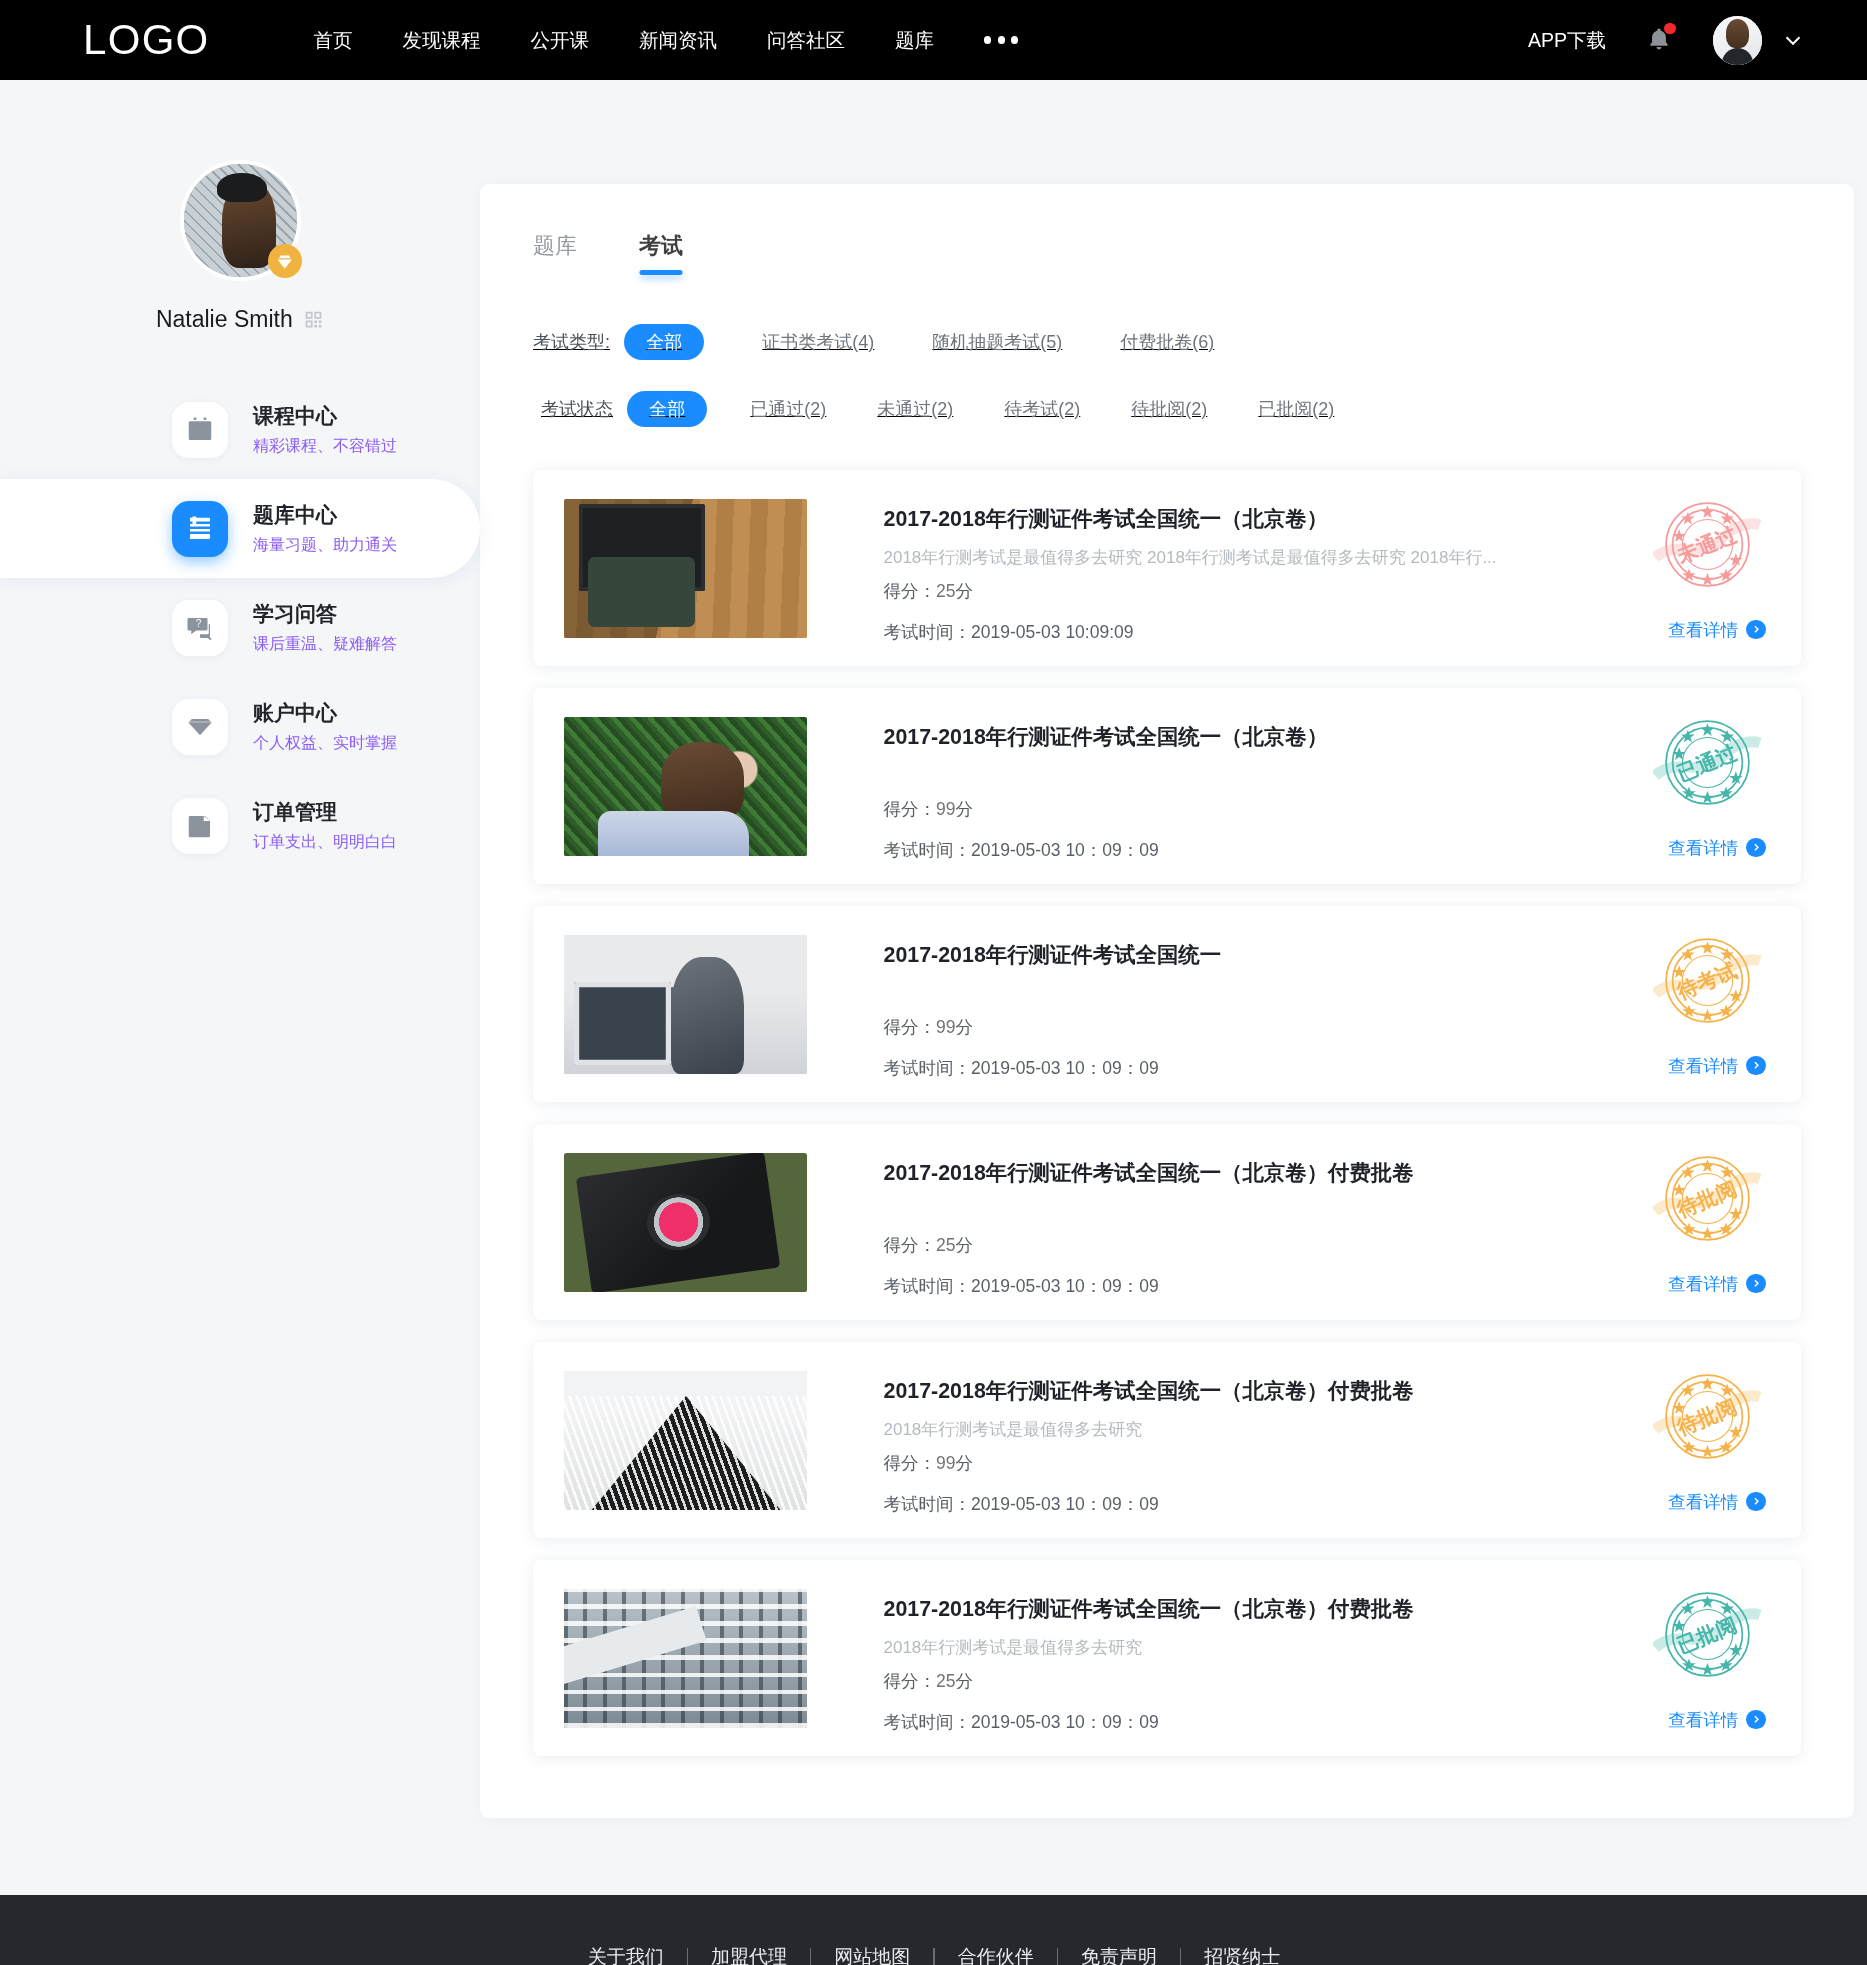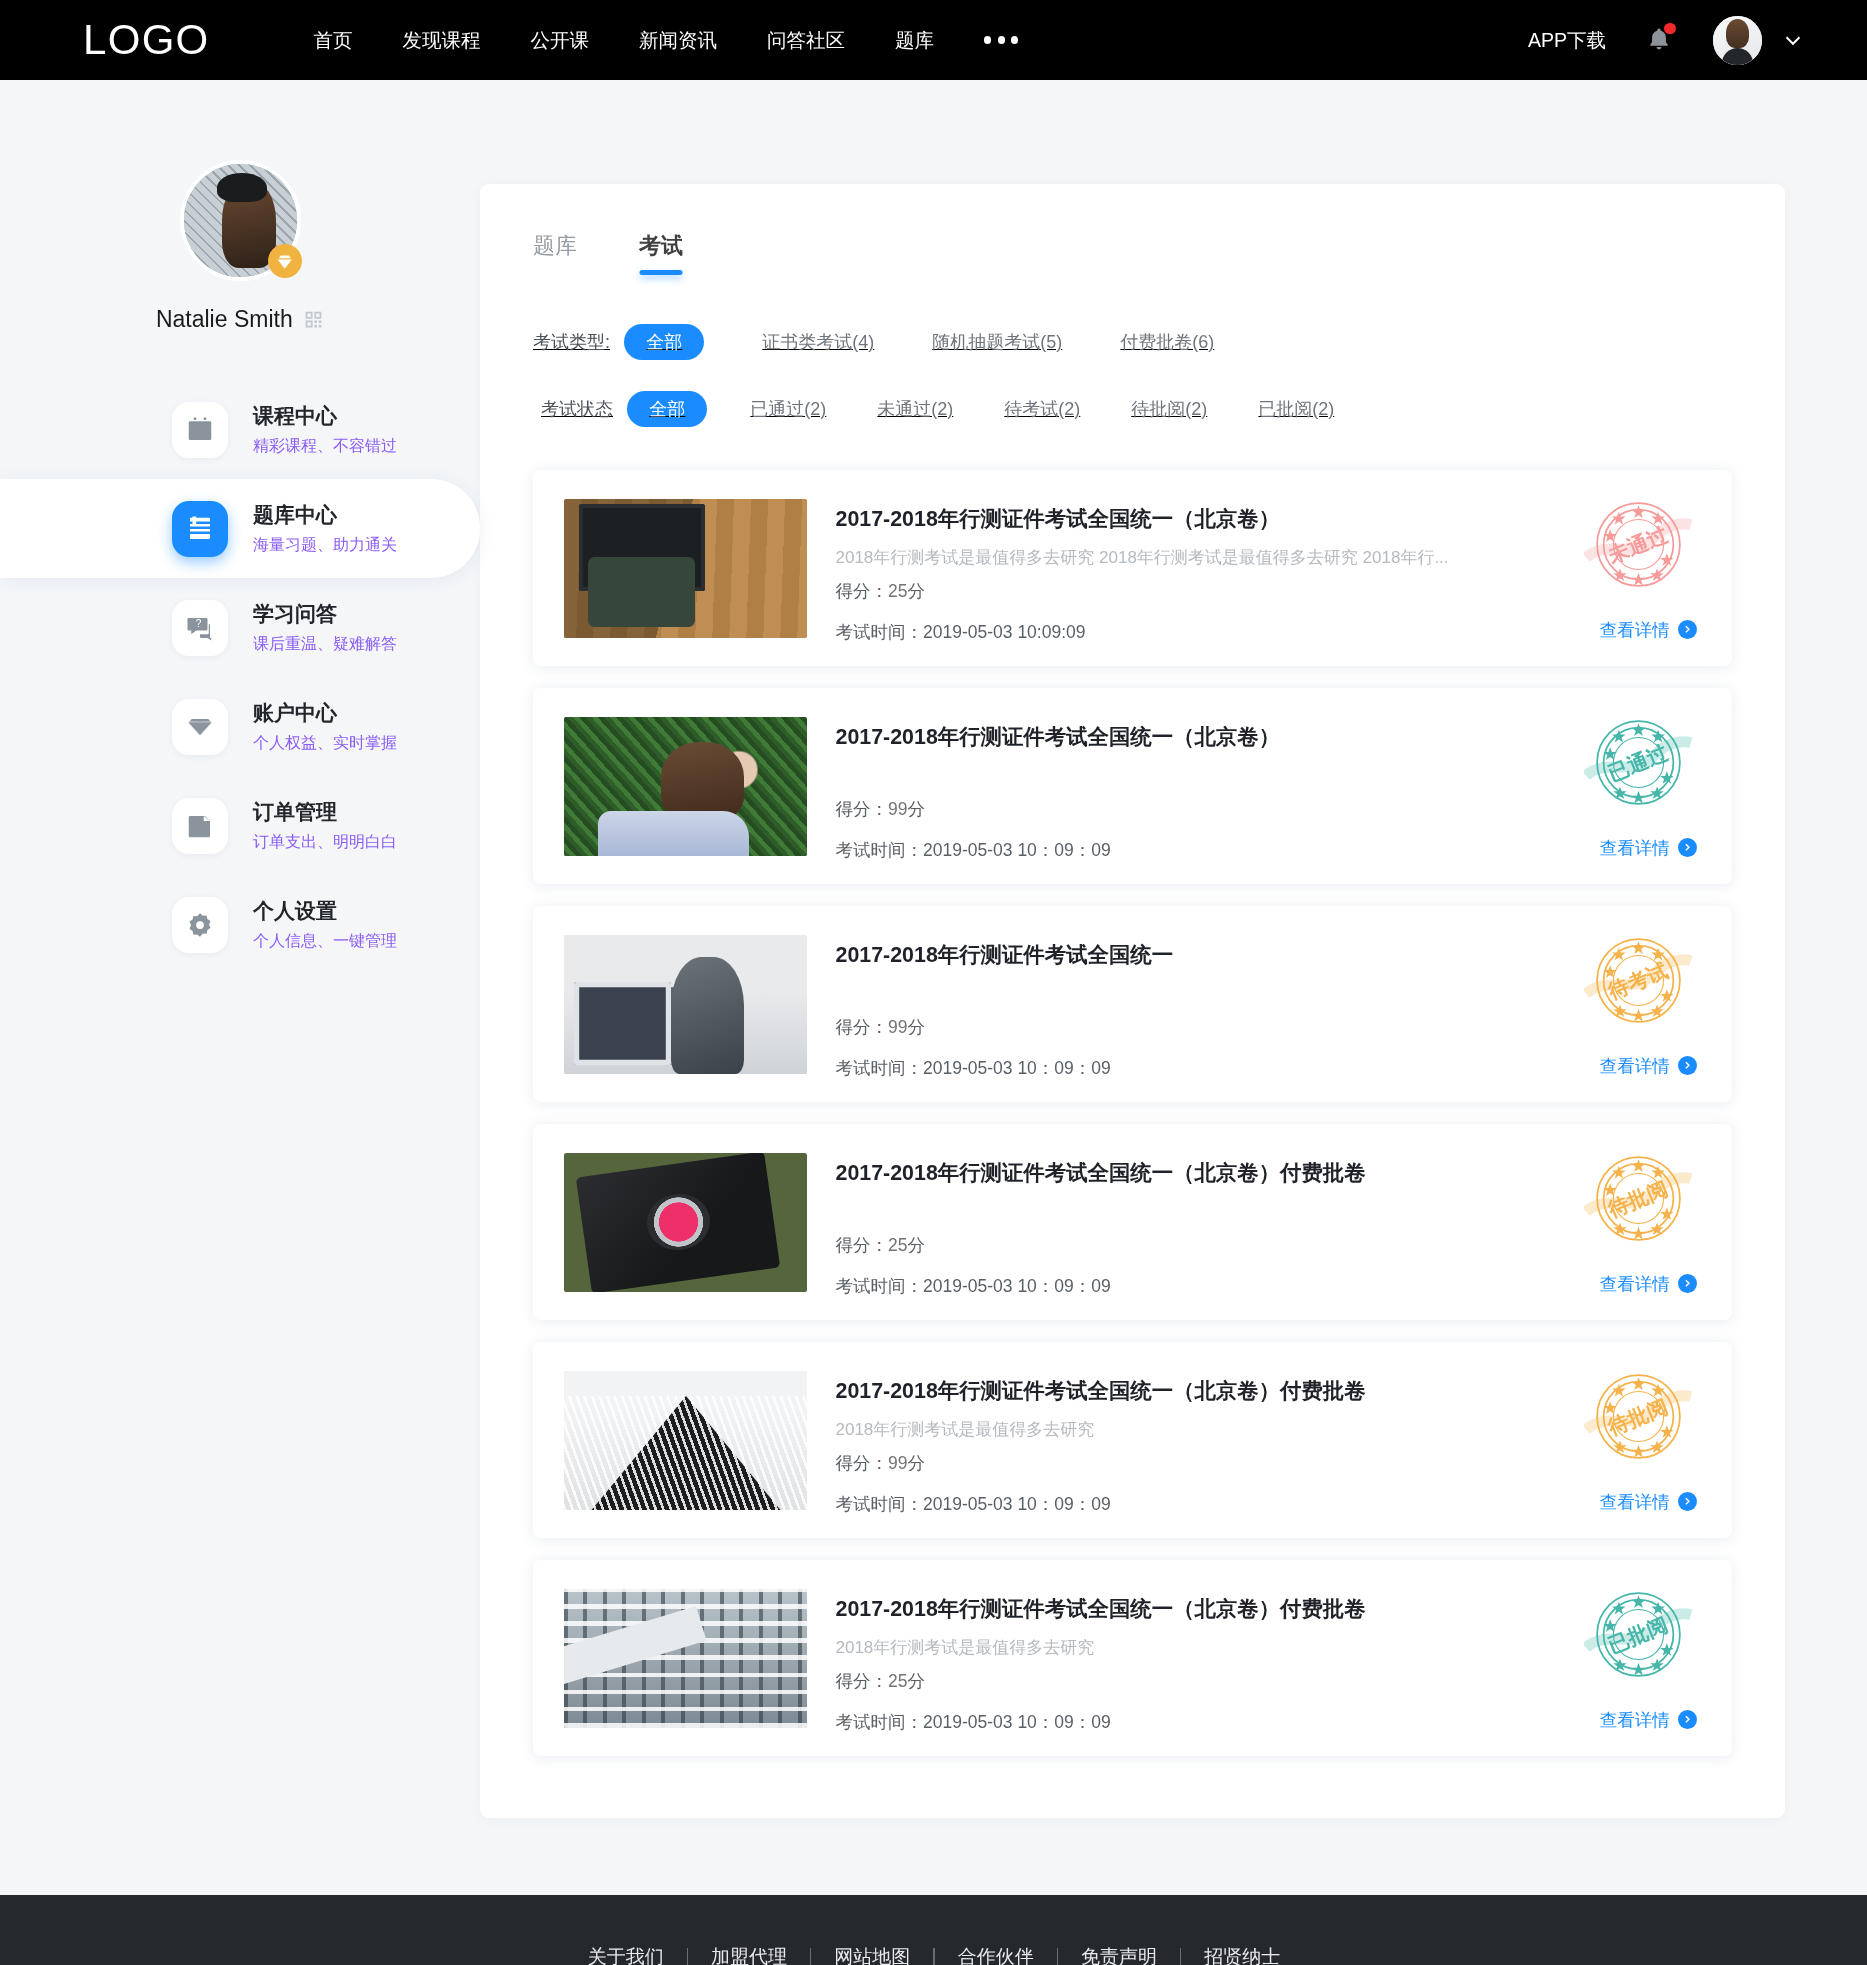--- a/index.html
+++ b/index.html
@@ -230,20 +230,21 @@
   .card {
     background: #fff;
     border-radius: 7.8px;
     box-shadow: 0 1.9px 14.3px rgba(45,75,125,.10);
     height: 196px;
     margin-bottom: 22px;
     display: flex;
     align-items: center;
     padding: 0 35px 0 31px;
     position: relative;
+    gap: 48px;
   }
   .card-thumb {
     width: 243px; height: 139px;
     border-radius: 2.6px;
     flex: 0 0 auto;
     overflow: hidden;
     background: #cfd4d8;
   }
   .card-body {
     flex: 1;
@@ -560,32 +561,20 @@
             <path d="M4 4h12l4 4v12a1 1 0 01-1 1H4a1 1 0 01-1-1V5a1 1 0 011-1zm3 8h10v1.8H7V12zm0 3.6h10v1.8H7v-1.8z"></path>
             <path d="M15 4v4h5" fill="#ffffff"></path>
           </svg>
         </div>
         <div class="menu-text">
           <div class="menu-title">订单管理</div>
           <div class="menu-sub">订单支出、明明白白</div>
         </div>
       </div>
 
-      <div class="menu-item">
-        <div class="menu-icon">
-          <svg width="30" height="30" viewBox="0 0 24 24" fill="#8b949d">
-            <path d="M12 2.6l2.3 1.9 3-.2.6 2.9 2.5 1.6-1.2 2.8 1.2 2.8-2.5 1.6-.6 2.9-3-.2L12 21.4l-2.3-1.9-3 .2-.6-2.9-2.5-1.6L4.8 12 3.6 9.2l2.5-1.6.6-2.9 3 .2L12 2.6z"></path>
-            <circle cx="12" cy="12" r="3.1" fill="#ffffff"></circle>
-          </svg>
-        </div>
-        <div class="menu-text">
-          <div class="menu-title">个人设置</div>
-          <div class="menu-sub">个人信息、一键管理</div>
-        </div>
-      </div>
     </div>
   </div>
 
   <div class="main">
     <div class="tabs">
       <div class="tab">题库</div>
       <div class="tab active">考试</div>
     </div>
 
     <div class="filters">

